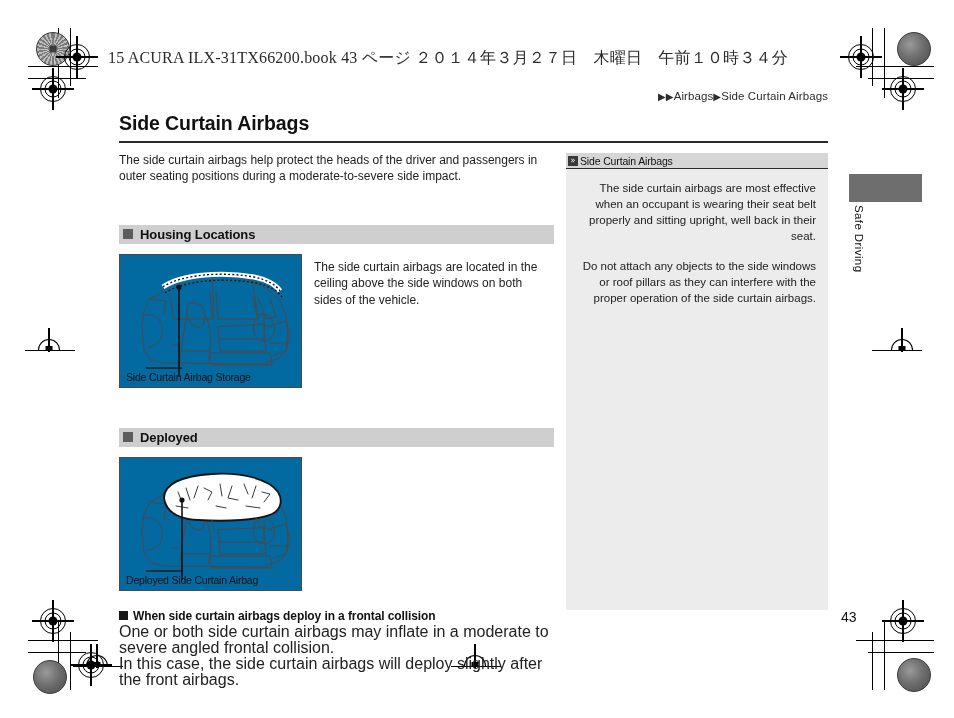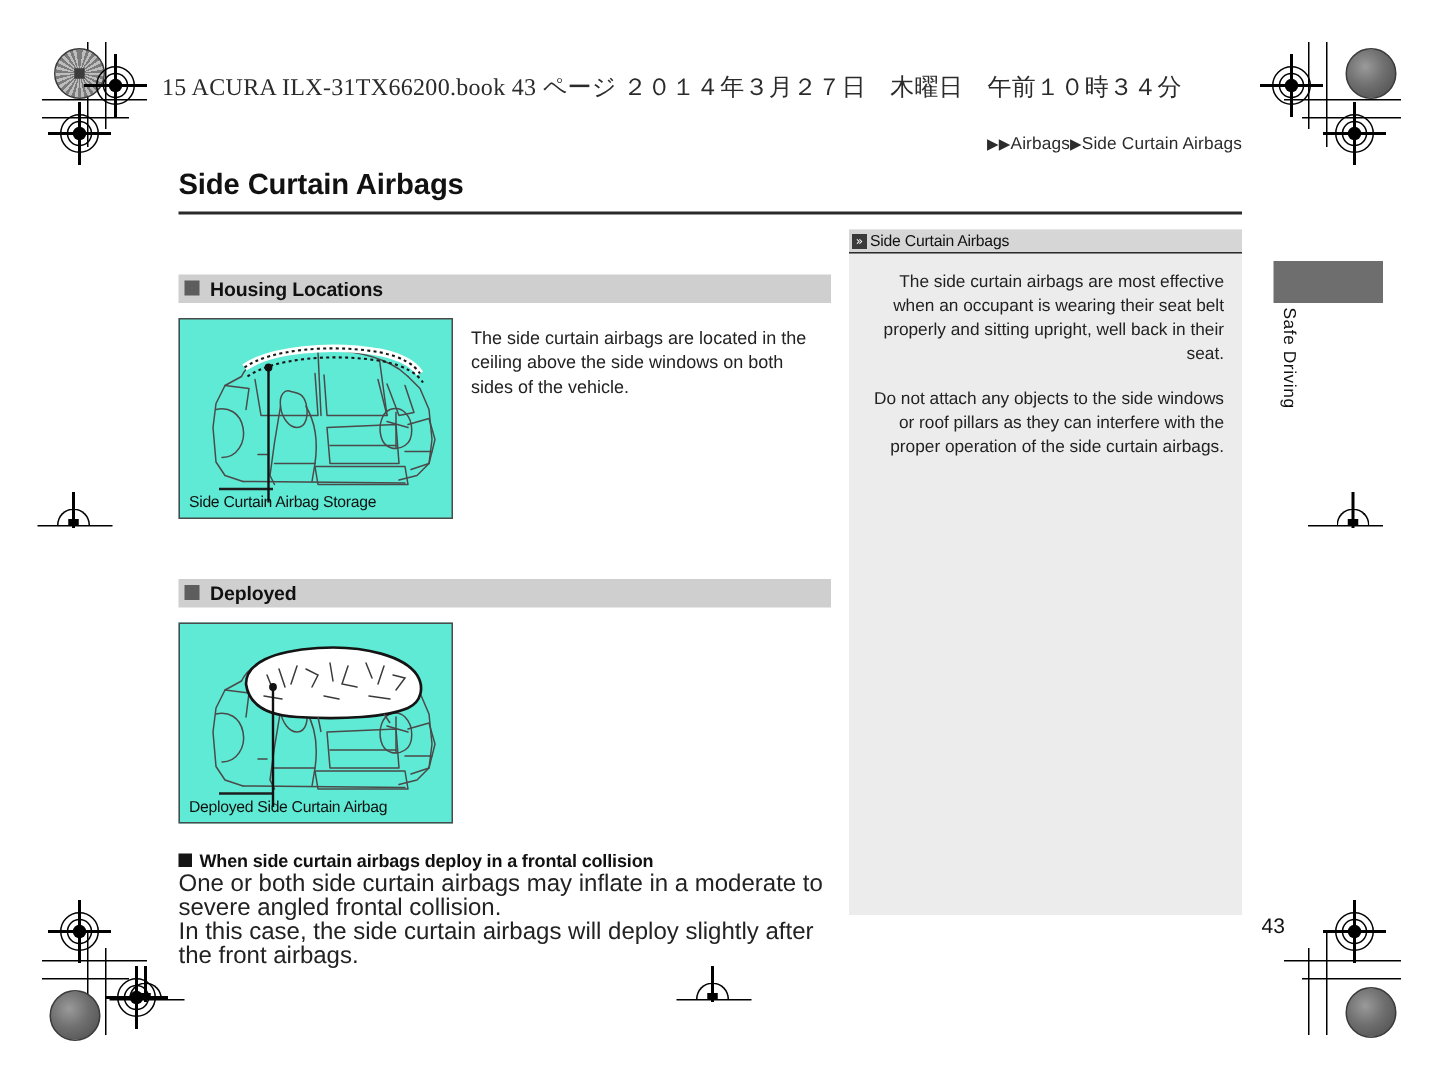--- a/index.html
+++ b/index.html
@@ -166,21 +166,21 @@
   }
 
   .figrow {
     display: flex;
     align-items: flex-start;
     margin-bottom: 16px;
   }
   .figure {
     width: 183px;
     height: 134px;
-    background: #5eead4;
+    background: #0369a1;
     border: 1px solid #4a4a4a;
     box-sizing: border-box;
     position: relative;
     flex: 0 0 auto;
     overflow: hidden;
   }
   .figure svg { position: absolute; left:0; top:0; }
   .figcap {
     position: absolute;
     left: 6px;
@@ -384,20 +384,21 @@
 </div>
 
 <div class="book-header">15 ACURA ILX-31TX66200.book  43 ページ  ２０１４年３月２７日　木曜日　午前１０時３４分</div>
 
 <div class="breadcrumb"><span class="tri">▶</span><span class="tri">▶</span><span>Airbags</span><span class="tri">▶</span><span>Side Curtain Airbags</span></div>
 
 <div class="content">
 
   <h1 class="page-title">Side Curtain Airbags</h1>
   <div class="title-rule"></div>
+  <div class="intro">The side curtain airbags help protect the heads of the driver and passengers in outer seating positions during a moderate-to-severe side impact.</div>
 
   <div class="section-bar">
     <span class="sq"></span>
     <span class="lbl">Housing Locations</span>
   </div>
 
   <div class="figrow">
     <div class="figure">
       <svg width="183" height="134" viewBox="0 0 183 134">
         <g fill="none" stroke="#4a4a4a" stroke-width="1" stroke-linejoin="round" stroke-linecap="round">

